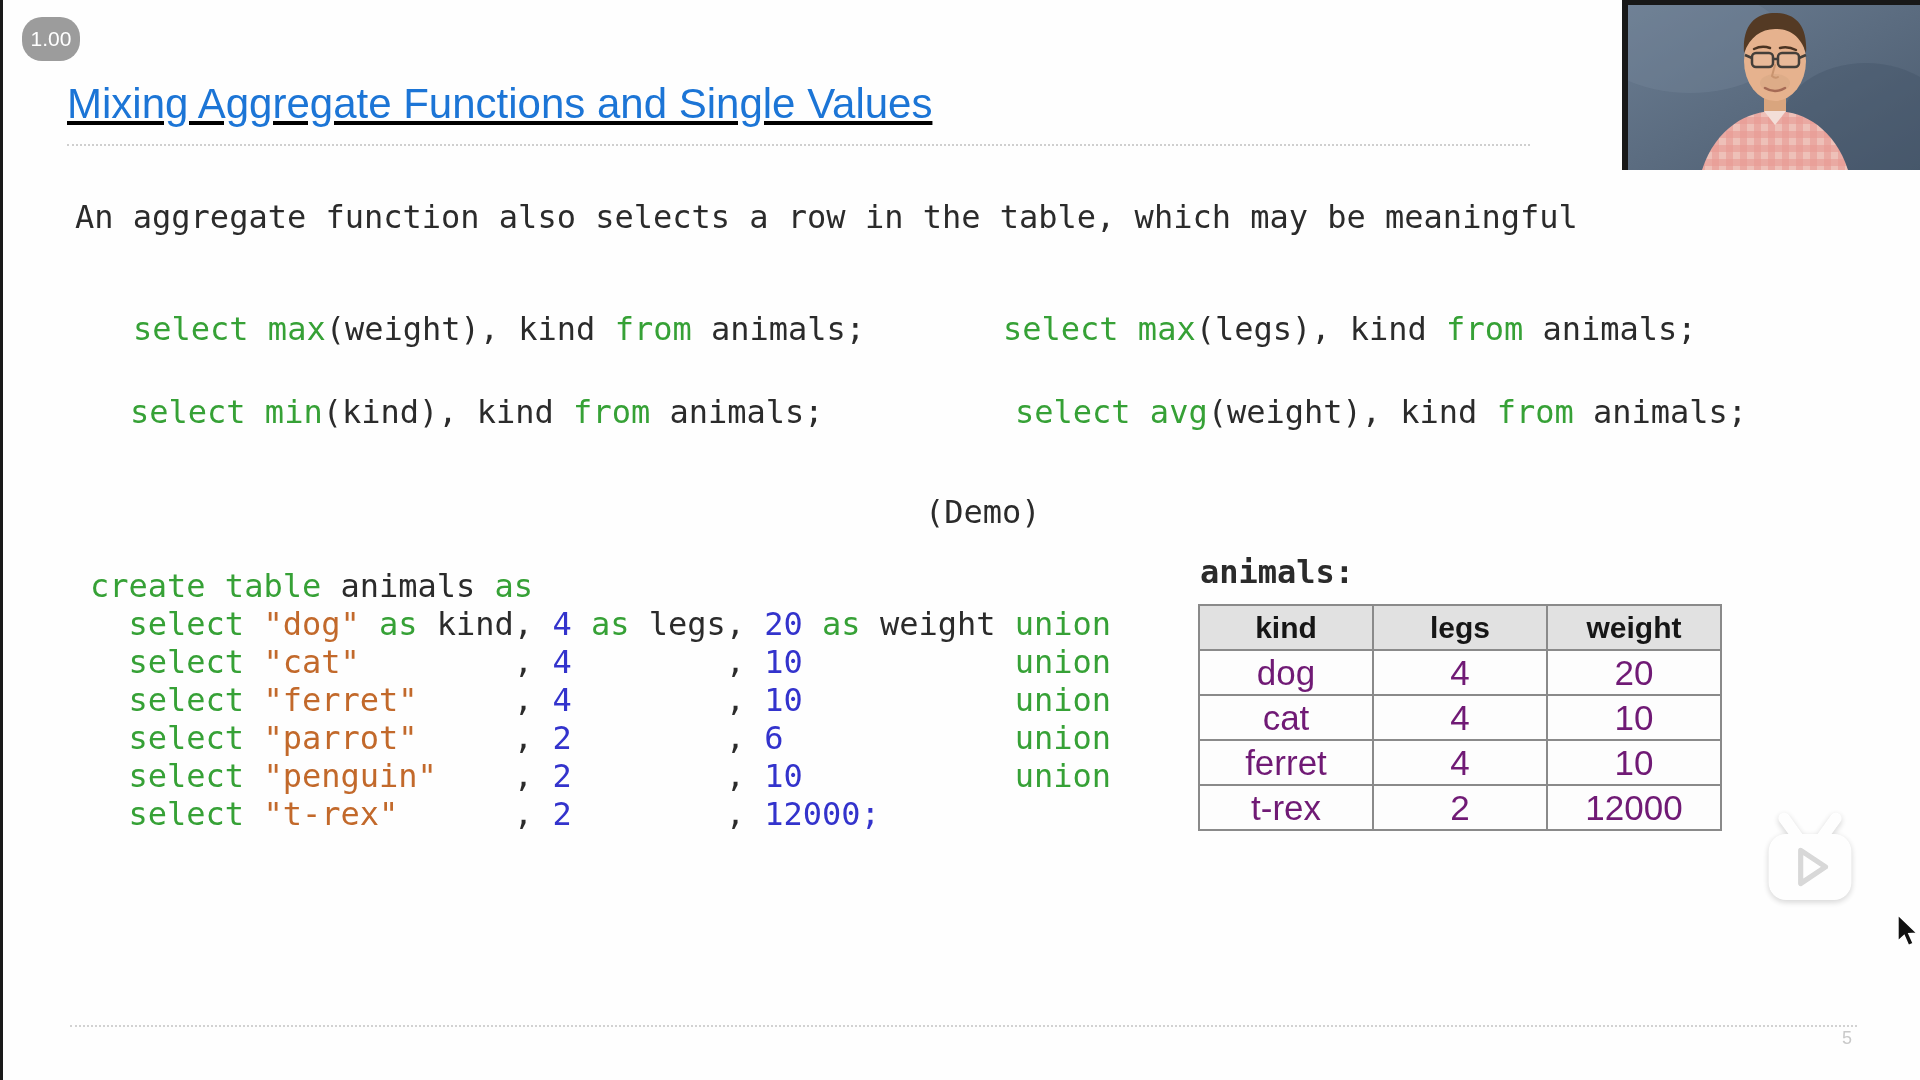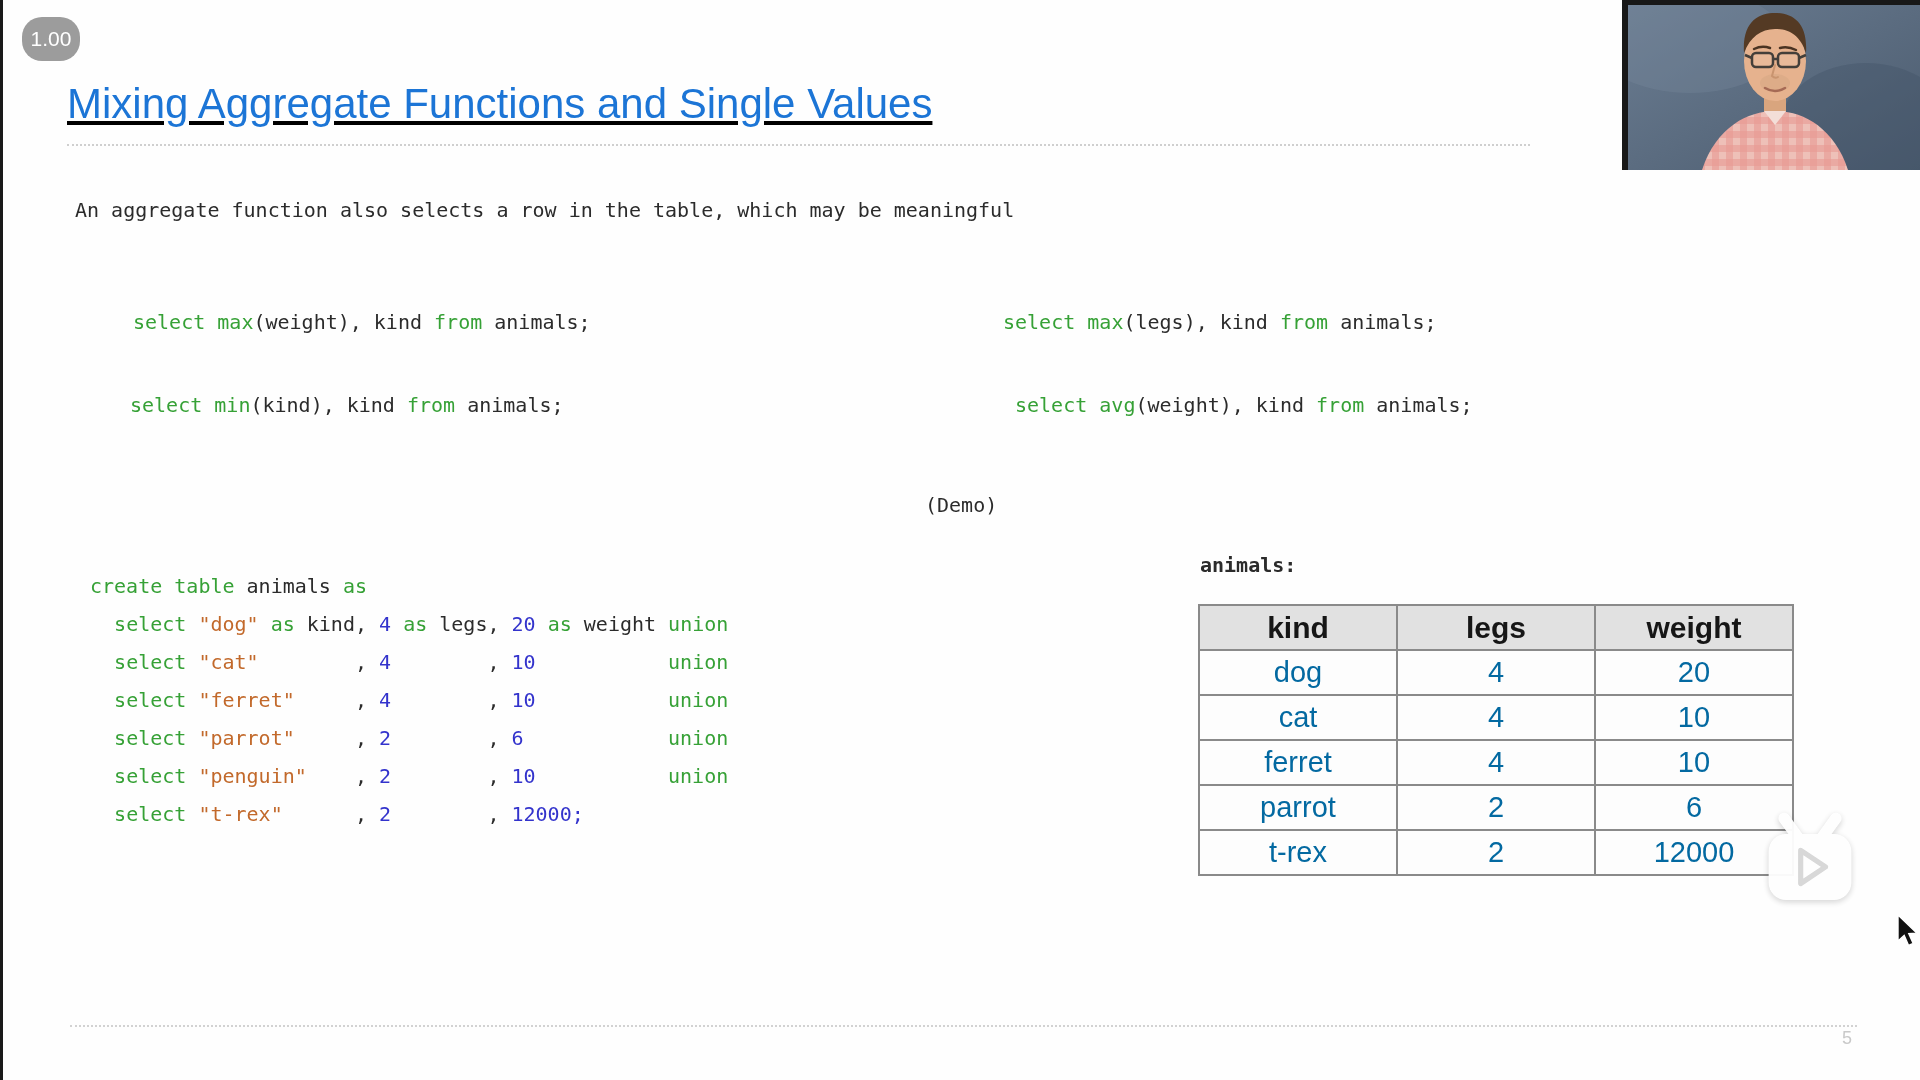--- a/index.html
+++ b/index.html
@@ -12,45 +12,45 @@
   .speed-badge{position:absolute;left:22px;top:17px;width:58px;height:44px;background:#9c9c9c;
                border-radius:20px;color:#ffffff;font-size:21px;display:flex;align-items:center;
                justify-content:center;}
 
   
   .title-wrap{position:absolute;left:67px;top:80px;width:1463px;padding-bottom:16px;
               border-bottom:2px dotted #cfcfcf;text-decoration:underline;}
   .title{font-size:42px;color:var(--title,#1c75d6);letter-spacing:0;}
 
   
-  .mono{font-family:"DejaVu Sans Mono",monospace;font-size:20px;color:var(--plain,#2b2b2b);
+  .mono{font-family:"DejaVu Sans Mono",monospace;font-size:32px;color:var(--plain,#2b2b2b);
         white-space:pre;}
   .subtitle{position:absolute;left:75px;top:198px;}
   .sql{position:absolute;}
   .sql1{left:133px;top:310px;}
   .sql2{left:130px;top:393px;}
   .sql3{left:1003px;top:310px;}
   .sql4{left:1003px;top:393px;margin-left:12px;}
   .demo{position:absolute;left:925px;top:493px;}
 
   .code-block{position:absolute;left:90px;top:567px;margin:0;line-height:38px;}
 
   .tk-k{color:var(--keyword,#36a136);}
   .tk-s{color:var(--string,#c2692b);}
   .tk-n{color:var(--number,#3333cc);}
   .tk-p{color:var(--plain,#2b2b2b);}
 
   
   .animals-label{position:absolute;left:1200px;top:553px;font-weight:bold;}
-  table.animals{position:absolute;left:1198px;top:604px;width:596px;border-collapse:collapse;
+  table.animals{position:absolute;left:1198px;top:604px;width:524px;border-collapse:collapse;
                 table-layout:fixed;font-family:"Liberation Sans",sans-serif;}
   table.animals th,table.animals td{border:2px solid #8a8a8a;text-align:center;height:43px;
                 padding:0;}
   table.animals th{background:#e1e1e1;color:#161616;font-size:30px;font-weight:bold;}
-  table.animals td{background:#fdfdfd;color:#0369a1;font-size:29px;font-weight:normal;}
+  table.animals td{background:#fdfdfd;color:#701a75;font-size:35px;font-weight:normal;}
 
   
   .webcam{position:absolute;left:1622px;top:0;width:298px;height:170px;background:#56687d;
           border-top:5px solid #181818;border-left:6px solid #181818;box-sizing:border-box;
           overflow:hidden;}
 
   
   .watermark{position:absolute;left:1748px;top:806px;width:124px;height:124px;opacity:.95;}
   .cursor{position:absolute;left:1896px;top:914px;width:24px;height:34px;}
 
@@ -101,25 +101,20 @@
           <td>cat</td>
           <td>4</td>
           <td>10</td>
         </tr>
         <tr>
           <td>ferret</td>
           <td>4</td>
           <td>10</td>
         </tr>
         <tr>
-          <td>parrot</td>
-          <td>2</td>
-          <td>6</td>
-        </tr>
-        <tr>
           <td>t-rex</td>
           <td>2</td>
           <td>12000</td>
         </tr>
       </tbody>
     </table>
 
   <div class="webcam">
     <svg width="292" height="165" viewBox="0 0 292 165" xmlns="http://www.w3.org/2000/svg">
       <defs>

